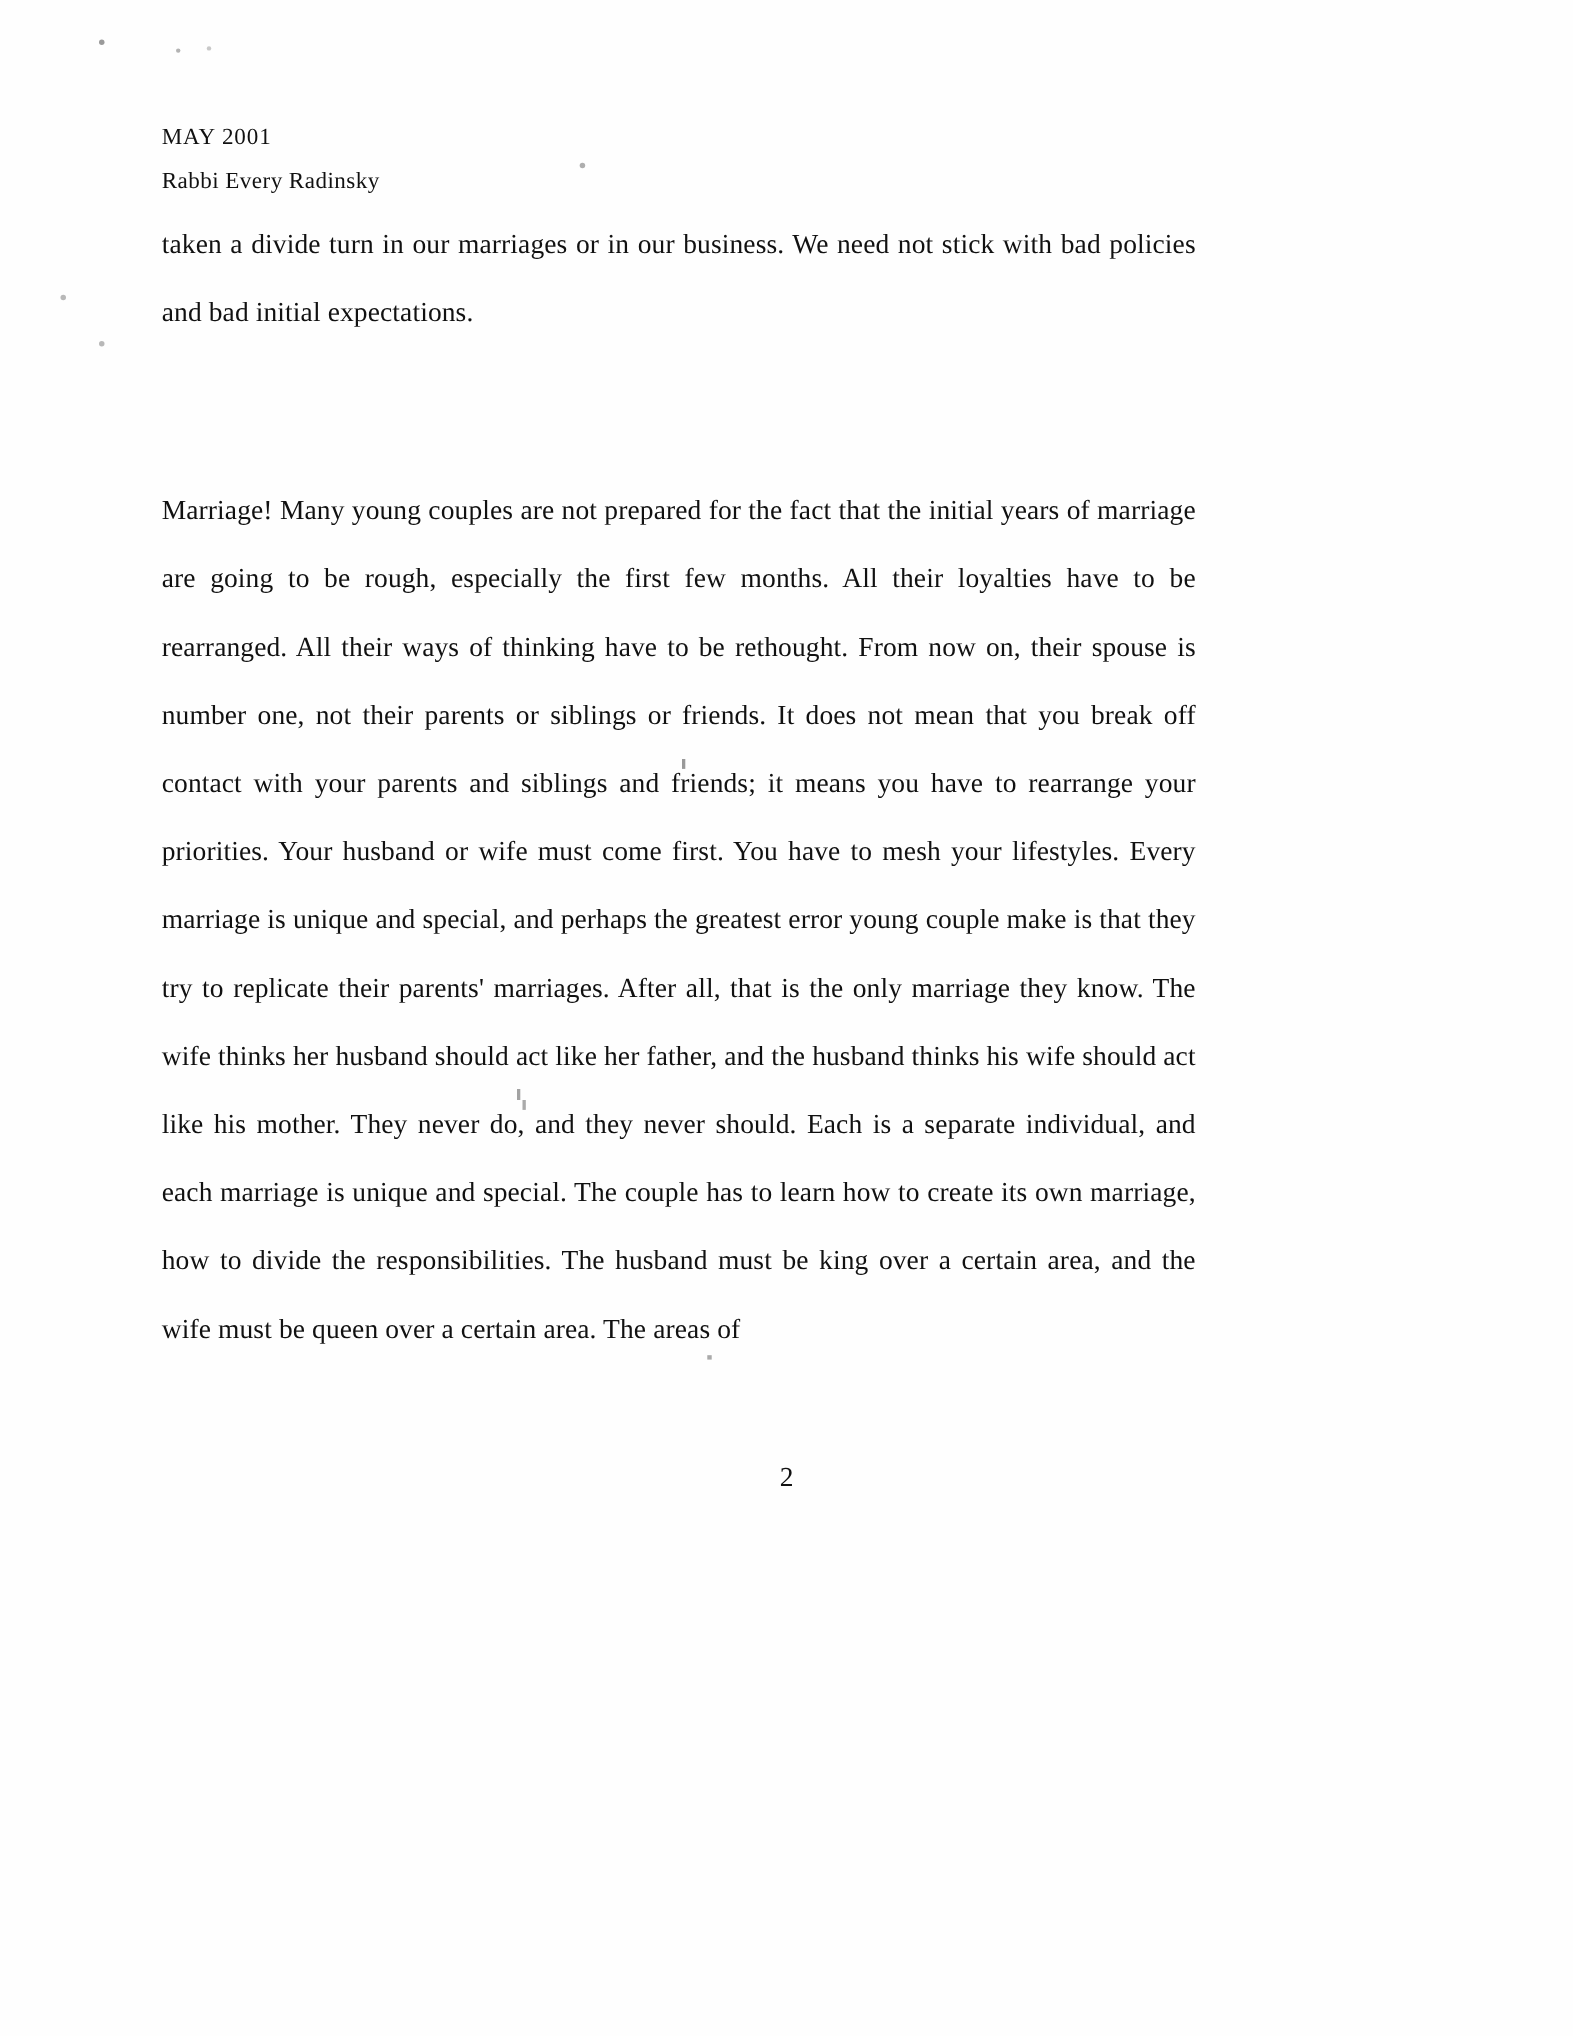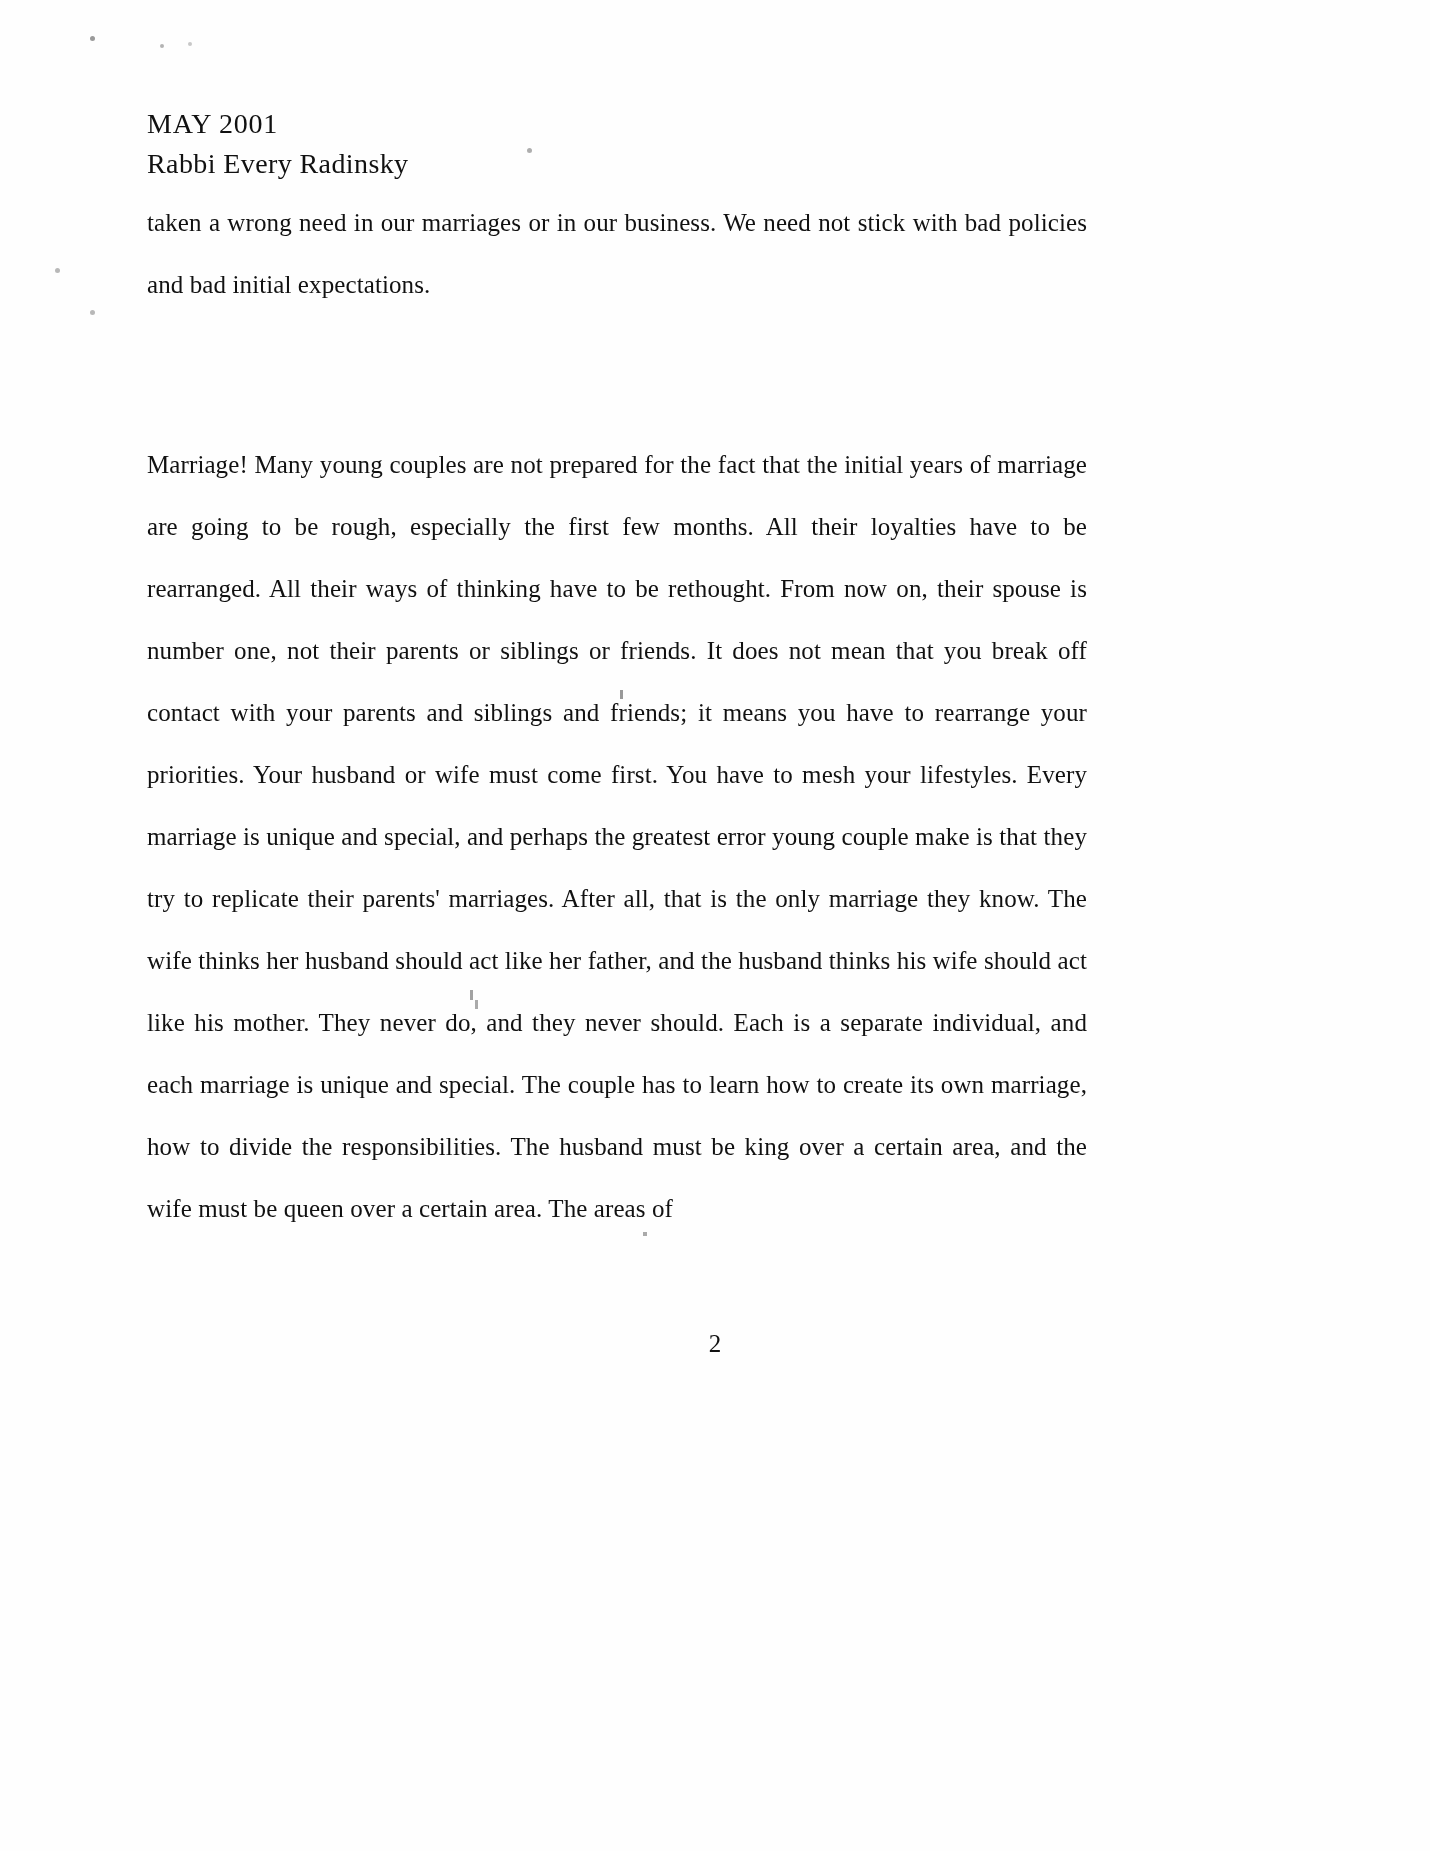--- a/index.html
+++ b/index.html
@@ -26,21 +26,21 @@
   .s2 { left: 160px; top: 44px;  width: 4px; height: 4px; opacity: .75; }
   .s3 { left: 188px; top: 42px;  width: 4px; height: 4px; opacity: .55; }
   .s4 { left: 55px;  top: 268px; width: 5px; height: 5px; opacity: .7; }
   .s5 { left: 90px;  top: 310px; width: 5px; height: 5px; opacity: .7; }
   .s6 { left: 527px; top: 148px; width: 5px; height: 5px; opacity: .8; }
 
   .heading {
     position: absolute;
     left: 147px;
     top: 104px;
-    font-size: 28px;
+    font-size: 21px;
     line-height: 40px;
     letter-spacing: 0.4px;
   }
   .heading .line { display: block; white-space: nowrap; }
   .heading .line1 { letter-spacing: 0.8px; }
 
   .body-text {
     position: absolute;
     left: 147px;
     top: 192px;
@@ -90,21 +90,21 @@
   <span class="speck s4"></span>
   <span class="speck s5"></span>
   <span class="speck s6"></span>
 
   <div class="heading">
     <span class="line line1">MAY 2001</span>
     <span class="line line2">Rabbi Every Radinsky</span>
   </div>
 
   <div class="body-text">
-    <p>taken a wrong need in our marriages or in our business.   We need not stick with bad policies and bad initial expectations.</p>
+    <p>taken a divide turn in our marriages or in our business.   We need not stick with bad policies and bad initial expectations.</p>
     <div class="para-gap"></div>
     <p class="lastline">Marriage!   Many young couples are not prepared for the fact that the initial years of marriage are going to be rough, especially the first few months.   All their loyalties have to be rearranged.   All their ways of thinking have to be rethought.   From now on, their spouse is number one, not their parents or siblings or friends.   It does not mean that you break off contact with your parents and siblings and friends; it means you have to rearrange your priorities.   Your husband or wife must come first.   You have to mesh your lifestyles.   Every marriage is unique and special, and perhaps the greatest error young couple make is that they try to replicate their parents' marriages.   After all, that is the only marriage they know.   The wife thinks her husband should act like her father, and the husband thinks his wife should act like his mother.   They never do, and they never should.   Each is a separate individual, and each marriage is unique and special.   The couple has to learn how to create its own marriage, how to divide the responsibilities.   The husband must be king over a certain area, and the wife must be queen over a certain area.   The areas of</p>
   </div>
 
   <span class="mark m1"></span>
   <span class="mark m2"></span>
   <span class="mark m3"></span>
   <span class="mark m4"></span>
 
   <div class="page-number">2</div>

